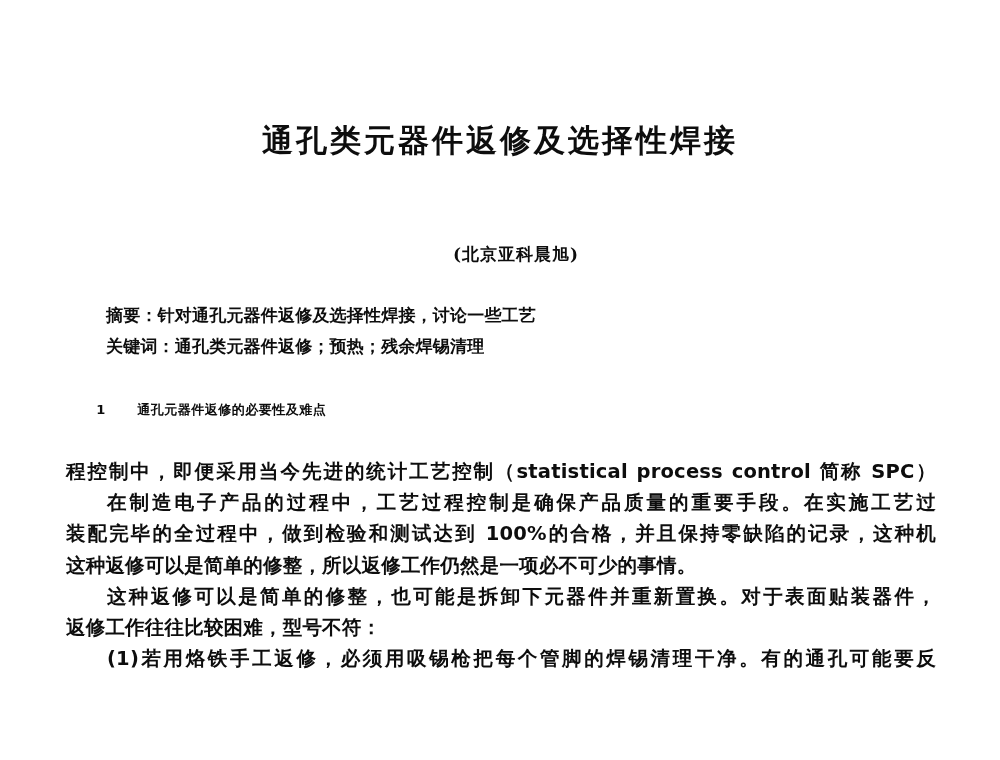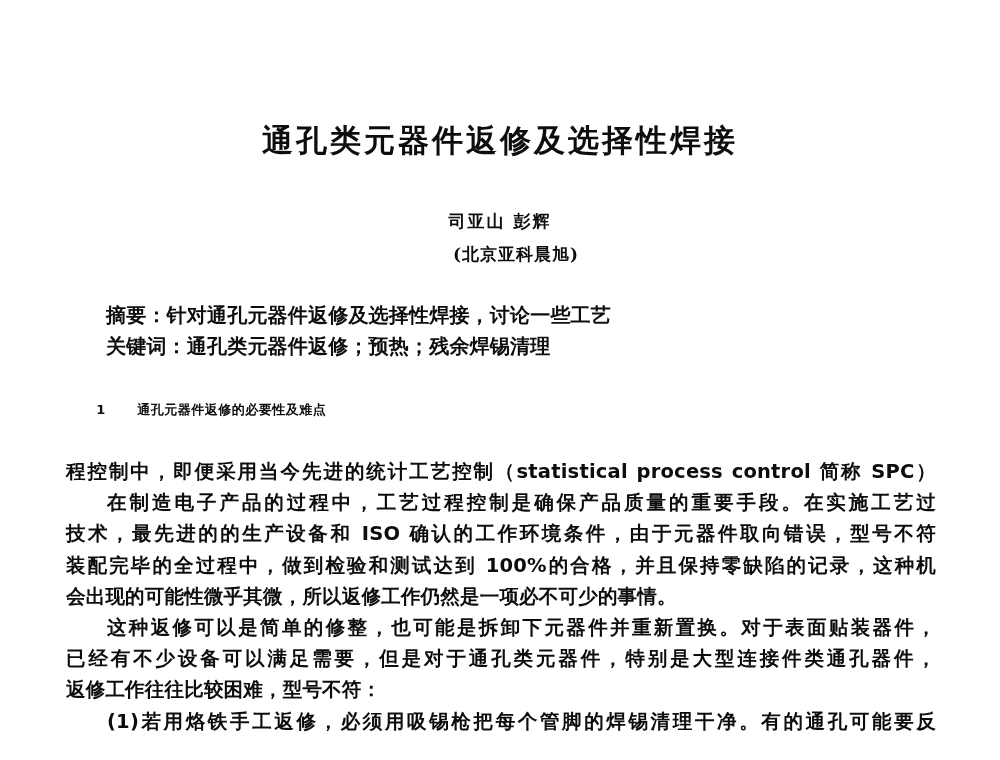--- a/index.html
+++ b/index.html
@@ -73,21 +73,21 @@
     font-weight: 700;
     white-space: pre;
     letter-spacing: 0.2px;
     font-family: "DejaVu Sans", "Liberation Sans", sans-serif;
   }
 
   .line.indent1 { padding-left: 40px; }
   .line.indent2 { padding-left: 41px; }
 
   .abstract-line, .keywords-line {
-    font-size: 20px;
+    font-size: 17px;
     line-height: 31.2px;
   }
 
   .section-heading {
     font-size: 13px;
     line-height: 31.2px;
     font-weight: 700;
     white-space: pre;
     letter-spacing: 0.5px;
   }
@@ -106,40 +106,37 @@
     white-space: normal;
   }
 </style>
 </head>
 <body>
 
 <div class="page">
 
   <div class="title">通孔类元器件返修及选择性焊接</div>
 
-  <div class="authors">司亚山 彭辉</div>
 
   <div class="affiliation">(北京亚科晨旭)</div>
 
   <div class="body-block">
 
     <div class="line indent1 abstract-line">摘要：针对通孔元器件返修及选择性焊接，讨论一些工艺</div>
 
     <div class="line indent1 keywords-line">关键词：通孔类元器件返修；预热；残余焊锡清理</div>
 
     <div class="section-heading">
       <span class="num">1</span><span>通孔元器件返修的必要性及难点</span>
     </div>
 
     <div class="line justify">程控制中，即便采用当今先进的统计工艺控制（statistical process control 简称 SPC）</div>
     <div class="line indent2 justify">在制造电子产品的过程中，工艺过程控制是确保产品质量的重要手段。在实施工艺过</div>
-    <div class="line justify">技术，最先进的的生产设备和 ISO 确认的工作环境条件，由于元器件取向错误，型号不符</div>
     <div class="line justify">装配完毕的全过程中，做到检验和测试达到 100%的合格，并且保持零缺陷的记录，这种机</div>
-    <div class="line last">会出现的可能性微乎其微，所以返修工作仍然是一项必不可少的事情。</div>
+    <div class="line last">这种返修可以是简单的修整，所以返修工作仍然是一项必不可少的事情。</div>
 
     <div class="line indent2 justify">这种返修可以是简单的修整，也可能是拆卸下元器件并重新置换。对于表面贴装器件，</div>
-    <div class="line justify">已经有不少设备可以满足需要，但是对于通孔类元器件，特别是大型连接件类通孔器件，</div>
     <div class="line last">返修工作往往比较困难，型号不符：</div>
 
     <div class="line indent2 justify">(1)若用烙铁手工返修，必须用吸锡枪把每个管脚的焊锡清理干净。有的通孔可能要反</div>
 
   </div>
 </div>
 
 </body></html>

